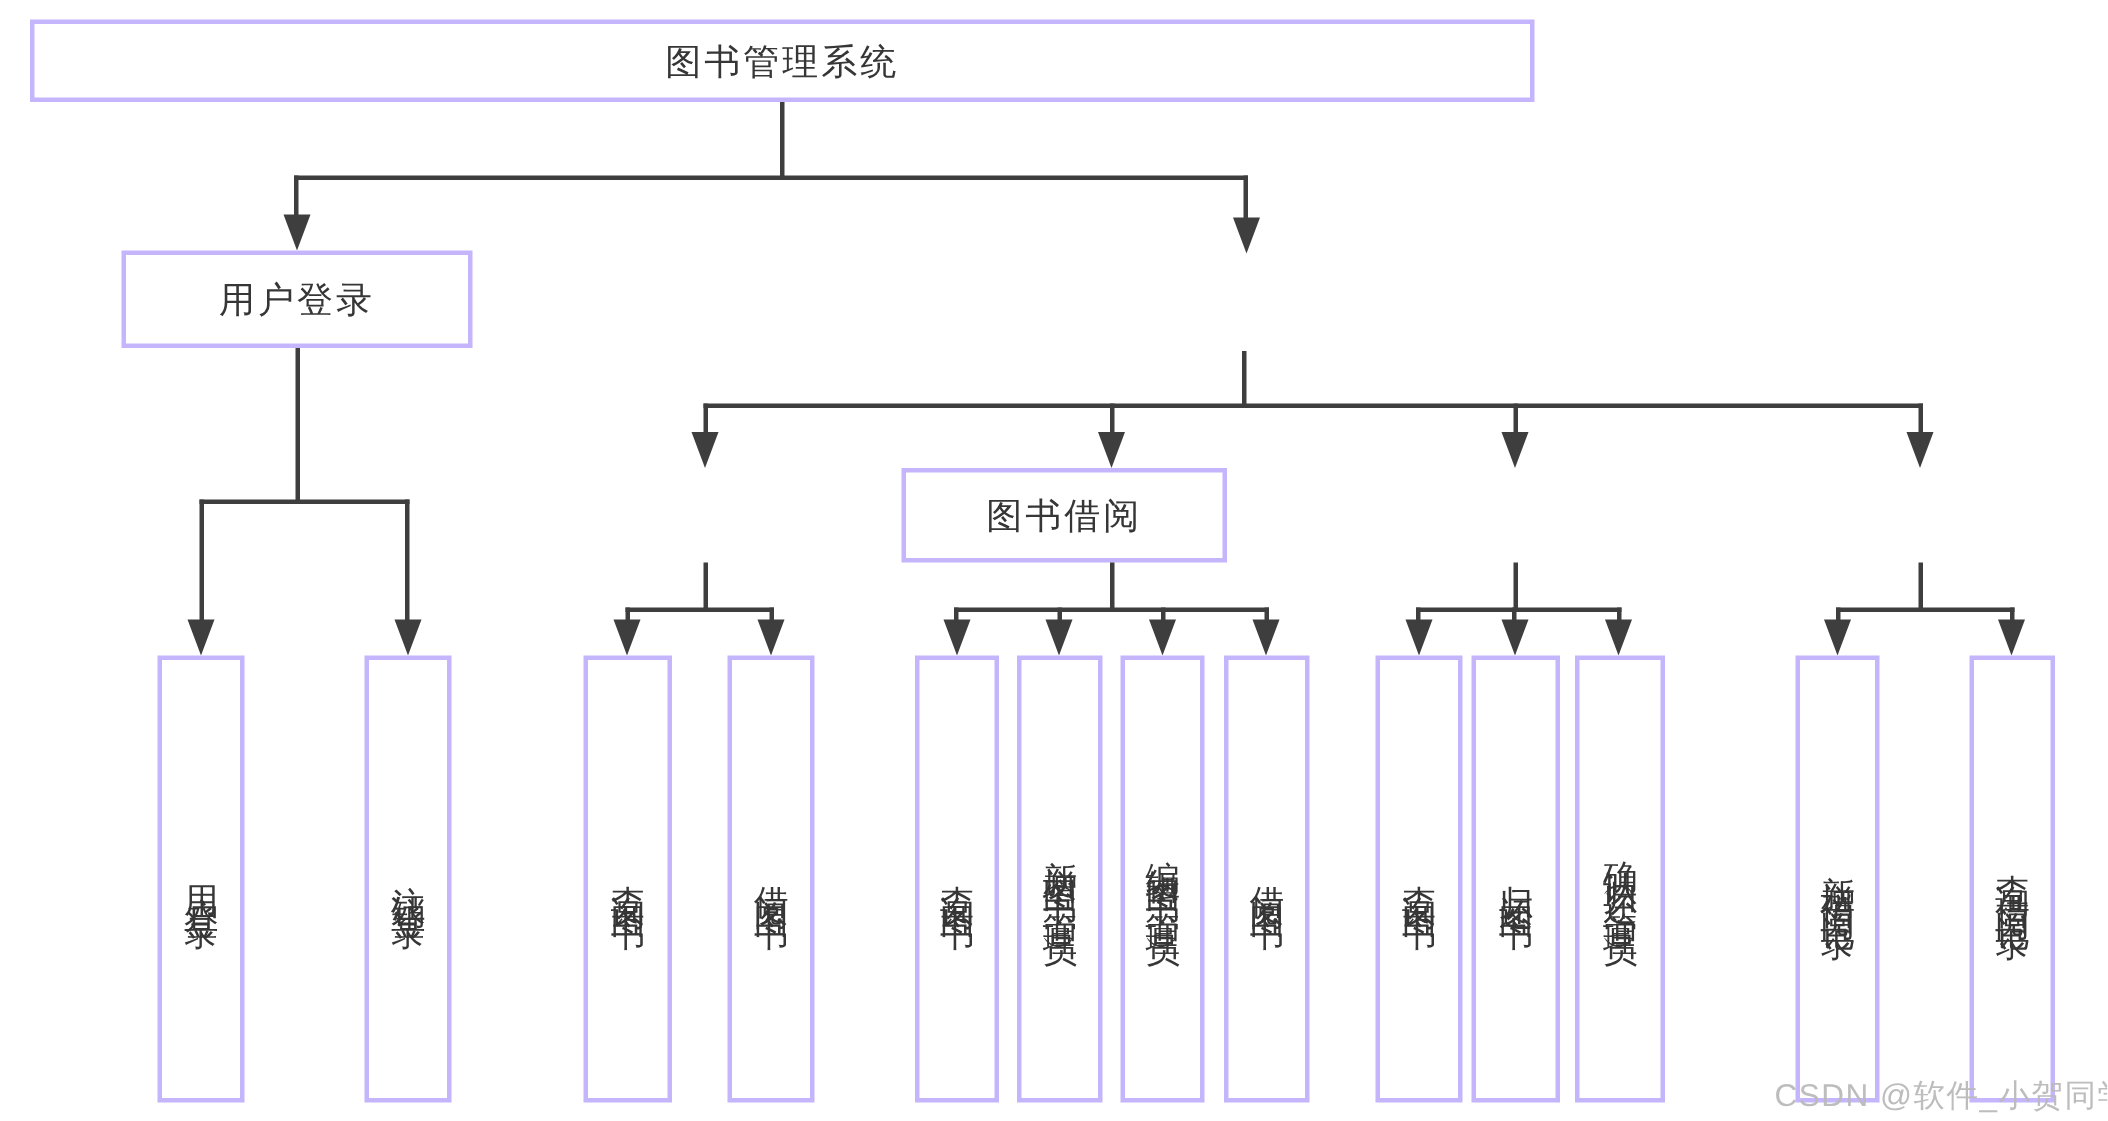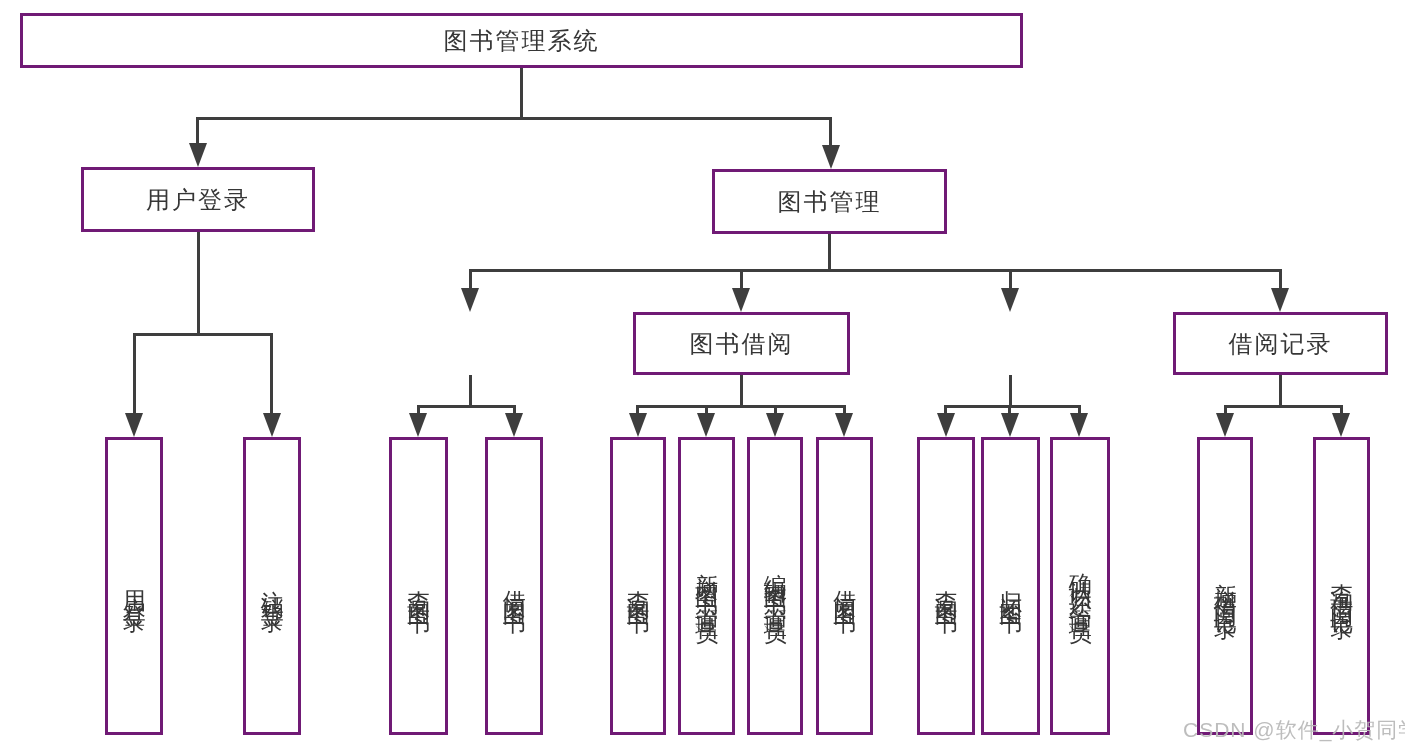--- a/index.html
+++ b/index.html
@@ -1,21 +1,21 @@
 <!DOCTYPE html>
 <html><head>
 <meta charset="utf-8">
 <style>
   html,body{margin:0;padding:0;background:#ffffff;}
   .canvas{
     position:relative;width:1405px;height:747px;background:#ffffff;overflow:hidden;
     font-family:"Liberation Sans",sans-serif;
   }
   .box{
-    position:absolute;box-sizing:border-box;border:3px solid #701a75;background:#ffffff;
+    position:absolute;box-sizing:border-box;border:3px solid #c4b5fd;background:#ffffff;
     display:flex;align-items:center;justify-content:center;
   }
   .hbox .lbl{
     font-size:24px;color:#363636;letter-spacing:2px;white-space:nowrap;
   }
   .vbox .lbl{
     writing-mode:vertical-rl;text-orientation:mixed;
     font-size:23px;color:#363636;letter-spacing:7px;line-height:1.1;
   }
   .vline,.hline{position:absolute;background:#3e3e3e;}
@@ -41,47 +41,41 @@
   <div class="vline" style="left:520px;top:68px;width:3px;height:52px"></div>
   <div class="hline" style="left:196px;top:117px;width:636px;height:3px"></div>
   <div class="vline" style="left:196px;top:117px;width:3px;height:30px"></div>
   <div class="arrow" style="left:189px;top:143px"></div>
   <div class="vline" style="left:829px;top:117px;width:3px;height:32px"></div>
   <div class="arrow" style="left:822px;top:145px"></div>
 
   <div class="box hbox" style="left:81px;top:167px;width:234px;height:65px">
     <span class="lbl">用户登录</span>
   </div>
-  <div class="box hbox" style="left:712px;top:169px;width:235px;height:65px">
-    <span class="lbl">图书管理</span>
-  </div>
 
   <div class="vline" style="left:197px;top:232px;width:3px;height:104px"></div>
   <div class="hline" style="left:133px;top:333px;width:140px;height:3px"></div>
   <div class="vline" style="left:133px;top:333px;width:3px;height:82px"></div>
   <div class="arrow" style="left:125px;top:413px"></div>
   <div class="vline" style="left:270px;top:333px;width:3px;height:82px"></div>
   <div class="arrow" style="left:263px;top:413px"></div>
 
   <div class="vline" style="left:828px;top:234px;width:3px;height:37px"></div>
   <div class="hline" style="left:469px;top:269px;width:813px;height:3px"></div>
   <div class="vline" style="left:469px;top:269px;width:3px;height:22px"></div>
   <div class="arrow" style="left:461px;top:288px"></div>
   <div class="vline" style="left:740px;top:269px;width:3px;height:22px"></div>
   <div class="arrow" style="left:732px;top:288px"></div>
   <div class="vline" style="left:1009px;top:269px;width:3px;height:22px"></div>
   <div class="arrow" style="left:1001px;top:288px"></div>
   <div class="vline" style="left:1279px;top:269px;width:3px;height:22px"></div>
   <div class="arrow" style="left:1271px;top:288px"></div>
 
-  <div class="box hbox" style="left:633px;top:312px;width:217px;height:63px">
+  <div class="box hbox" style="left:601px;top:312px;width:217px;height:63px">
     <span class="lbl">图书借阅</span>
-  </div>
-  <div class="box hbox" style="left:1173px;top:312px;width:215px;height:63px">
-    <span class="lbl">借阅记录</span>
   </div>
 
   <div class="vline" style="left:469px;top:375px;width:3px;height:33px"></div>
   <div class="hline" style="left:417px;top:405px;width:99px;height:3px"></div>
   <div class="vline" style="left:417px;top:405px;width:3px;height:12px"></div>
   <div class="arrow" style="left:409px;top:413px"></div>
   <div class="vline" style="left:513px;top:405px;width:3px;height:12px"></div>
   <div class="arrow" style="left:505px;top:413px"></div>
 
   <div class="vline" style="left:740px;top:375px;width:3px;height:33px"></div>

